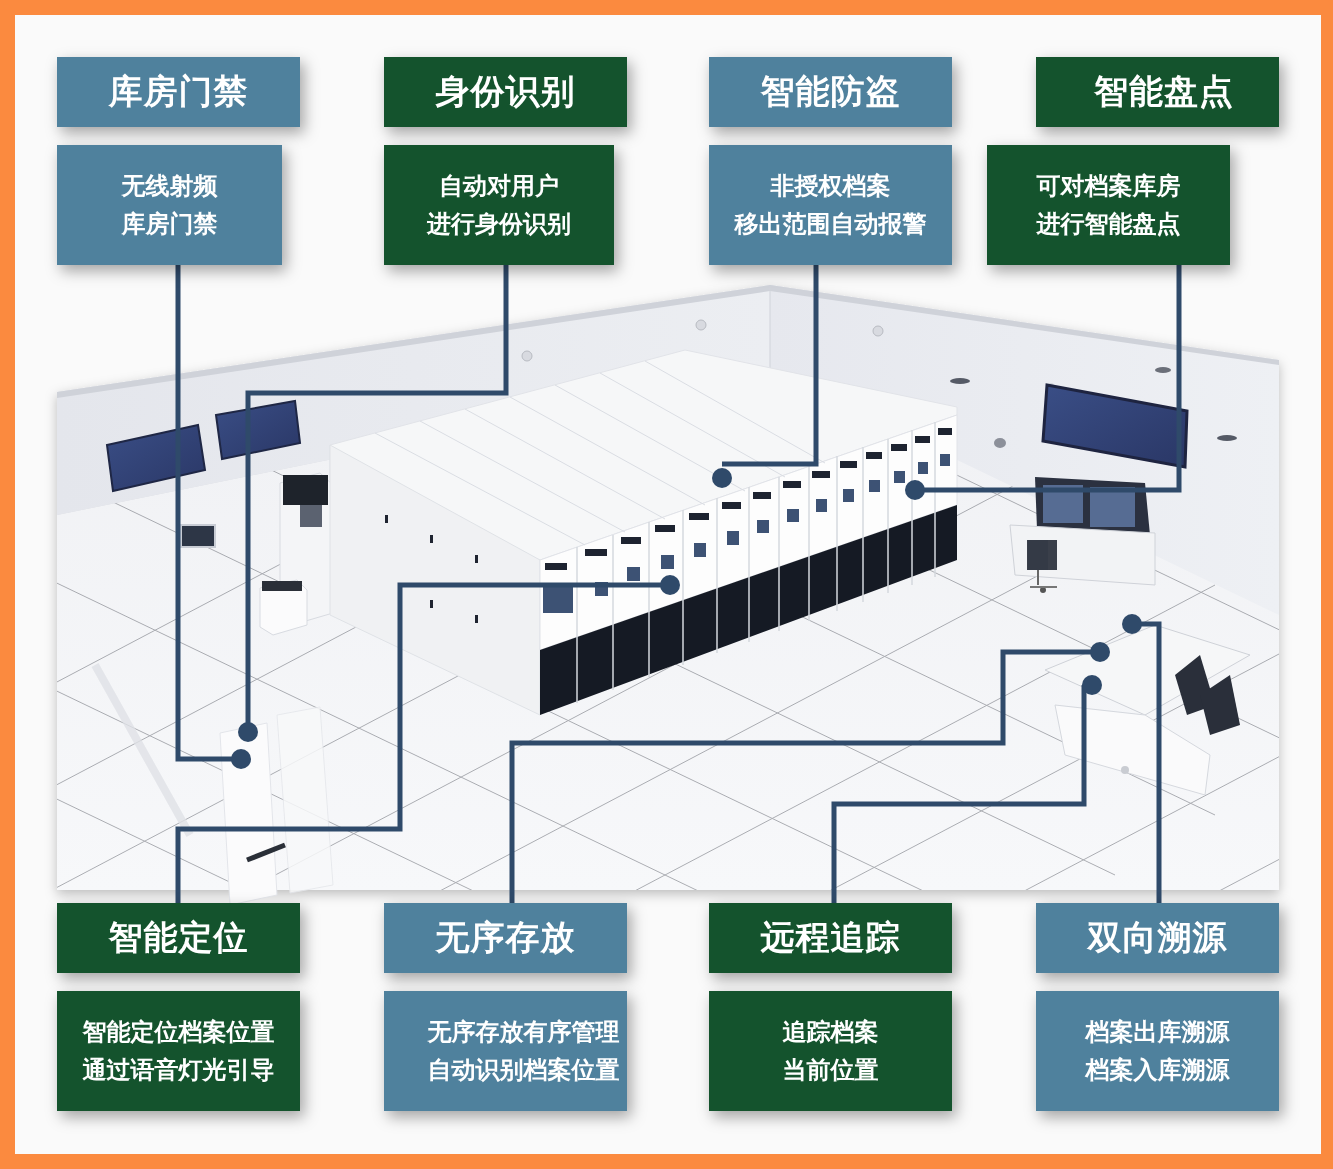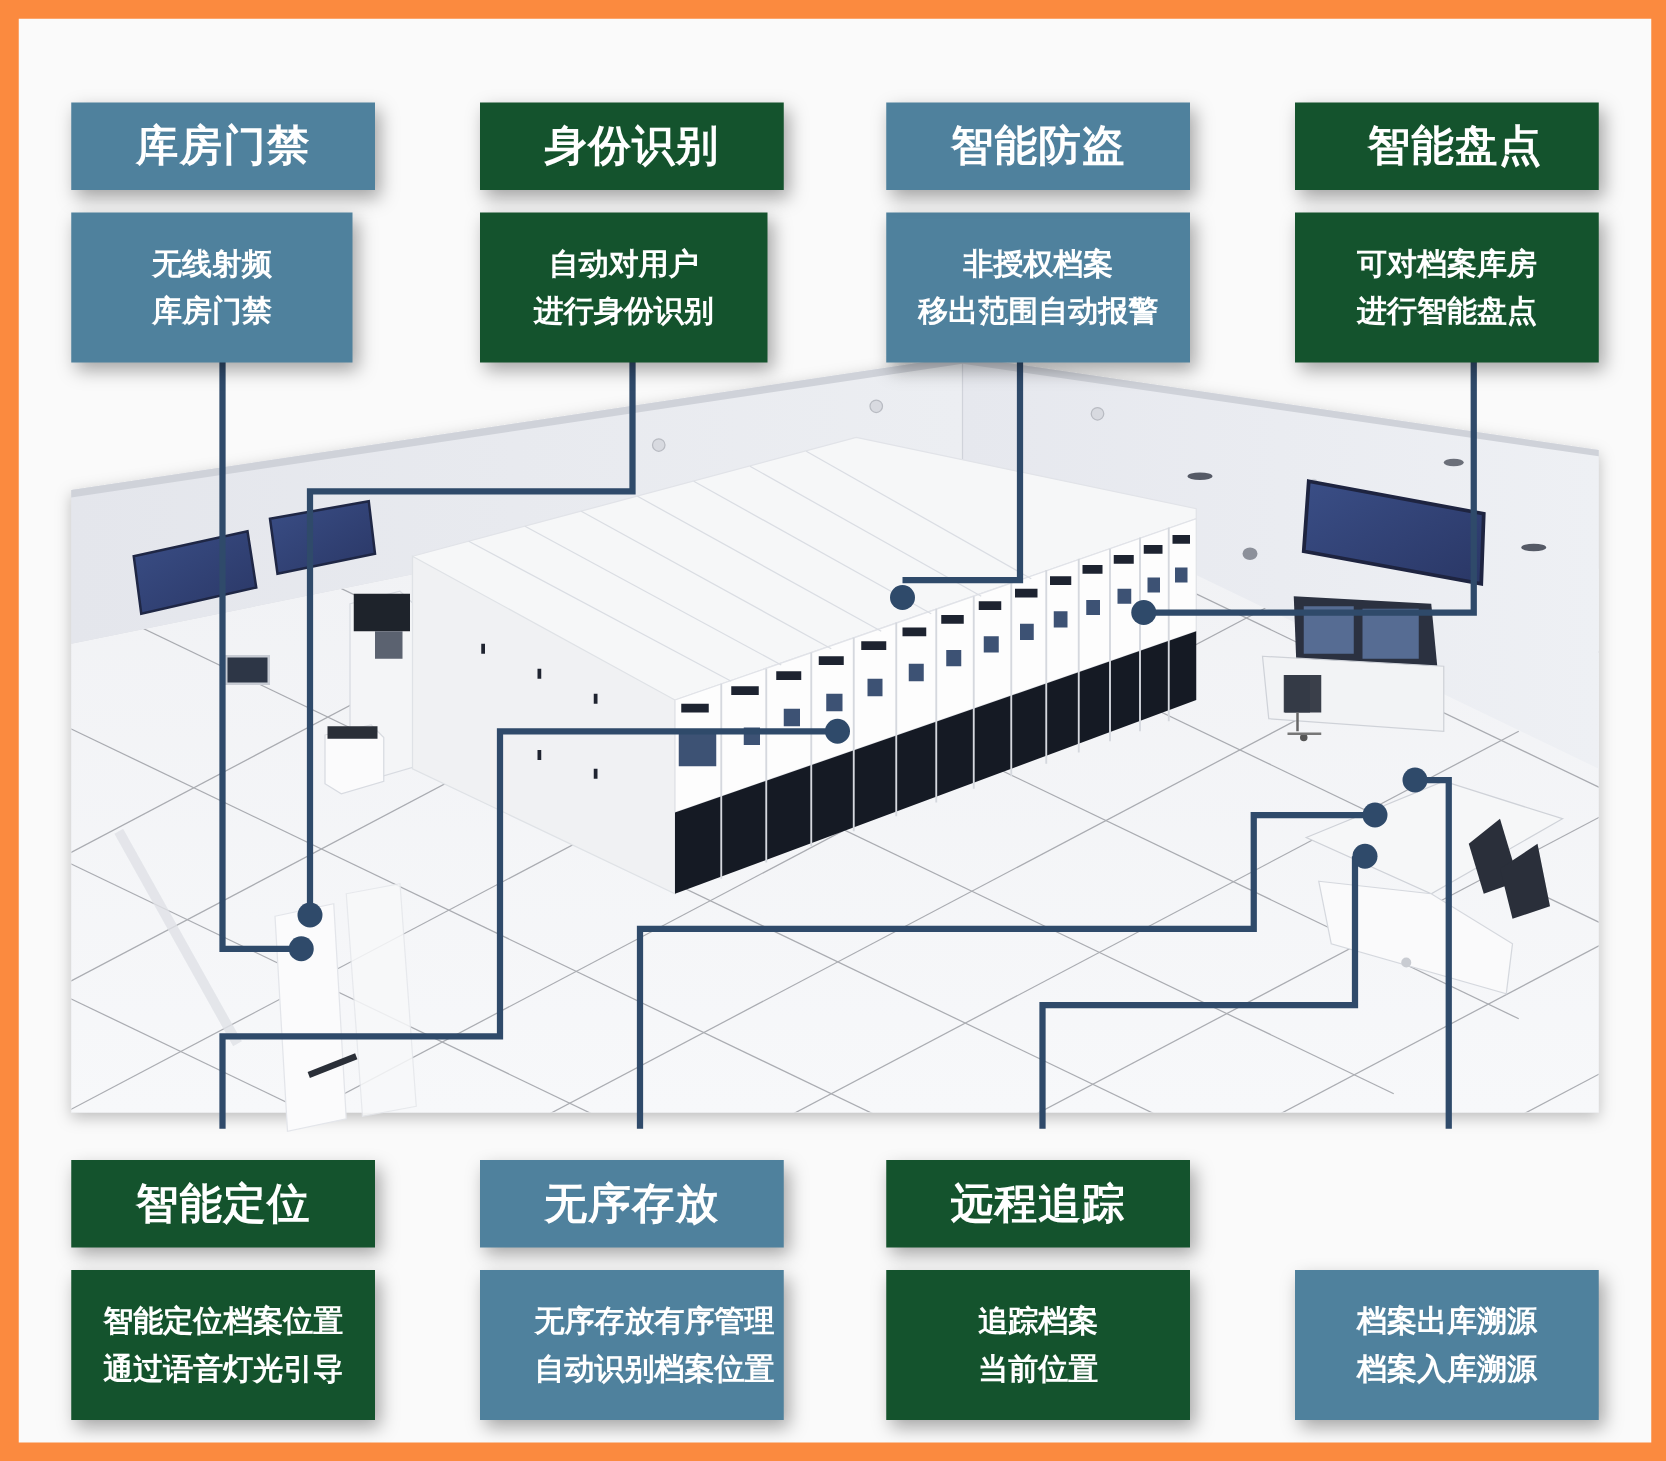--- a/index.html
+++ b/index.html
@@ -24,21 +24,20 @@
   .box {
     position: absolute;
     color: #ffffff;
     display: flex;
     flex-direction: column;
     align-items: center;
     justify-content: center;
     text-align: center;
     box-shadow: 4px 6px 14px rgba(0,0,0,0.35);
     font-weight: bold;
-    margin-top: 25px;
   }
   .box.teal { background: #4f819d; }
   .box.navy { background: #14532d; }
   .box.title {
     height: 70px;
     font-size: 34px;
     letter-spacing: 1px;
   }
   .box.desc {
     height: 120px;
@@ -289,21 +288,21 @@
     <span class="desc-line">非授权档案</span>
     <span class="desc-line">移出范围自动报警</span>
   </div>
   <div class="box title teal" style="left:694px; top:42px; width:243px;">
     <span>智能防盗</span>
   </div>
 
   <div class="box title navy" style="left:1021px; top:42px; width:243px;padding-left:13px;">
     <span>智能盘点</span>
   </div>
-  <div class="box desc navy" style="left:1021px; top:130px; width:243px;">
+  <div class="box desc navy" style="left:972px; top:130px; width:243px;">
     <span class="desc-line">可对档案库房</span>
     <span class="desc-line">进行智能盘点</span>
   </div>
 
   <div class="box title navy" style="left:42px; top:888px; width:243px;">
     <span>智能定位</span>
   </div>
   <div class="box desc navy" style="left:42px; top:976px; width:243px;">
     <span class="desc-line">智能定位档案位置</span>
     <span class="desc-line">通过语音灯光引导</span>
@@ -318,18 +317,21 @@
   </div>
 
   <div class="box title navy" style="left:694px; top:888px; width:243px;">
     <span>远程追踪</span>
   </div>
   <div class="box desc navy" style="left:694px; top:976px; width:243px;justify-content:center;">
     <span class="desc-line">追踪档案</span>
     <span class="desc-line">当前位置</span>
   </div>
 
+  <div class="box title teal" style="left:1021px; top:888px; width:243px;">
+    <span>双向溯源</span>
+  </div>
   <div class="box desc teal" style="left:1021px; top:976px; width:243px;">
     <span class="desc-line">档案出库溯源</span>
     <span class="desc-line">档案入库溯源</span>
   </div>
 
 </div>
 
 </body></html>

